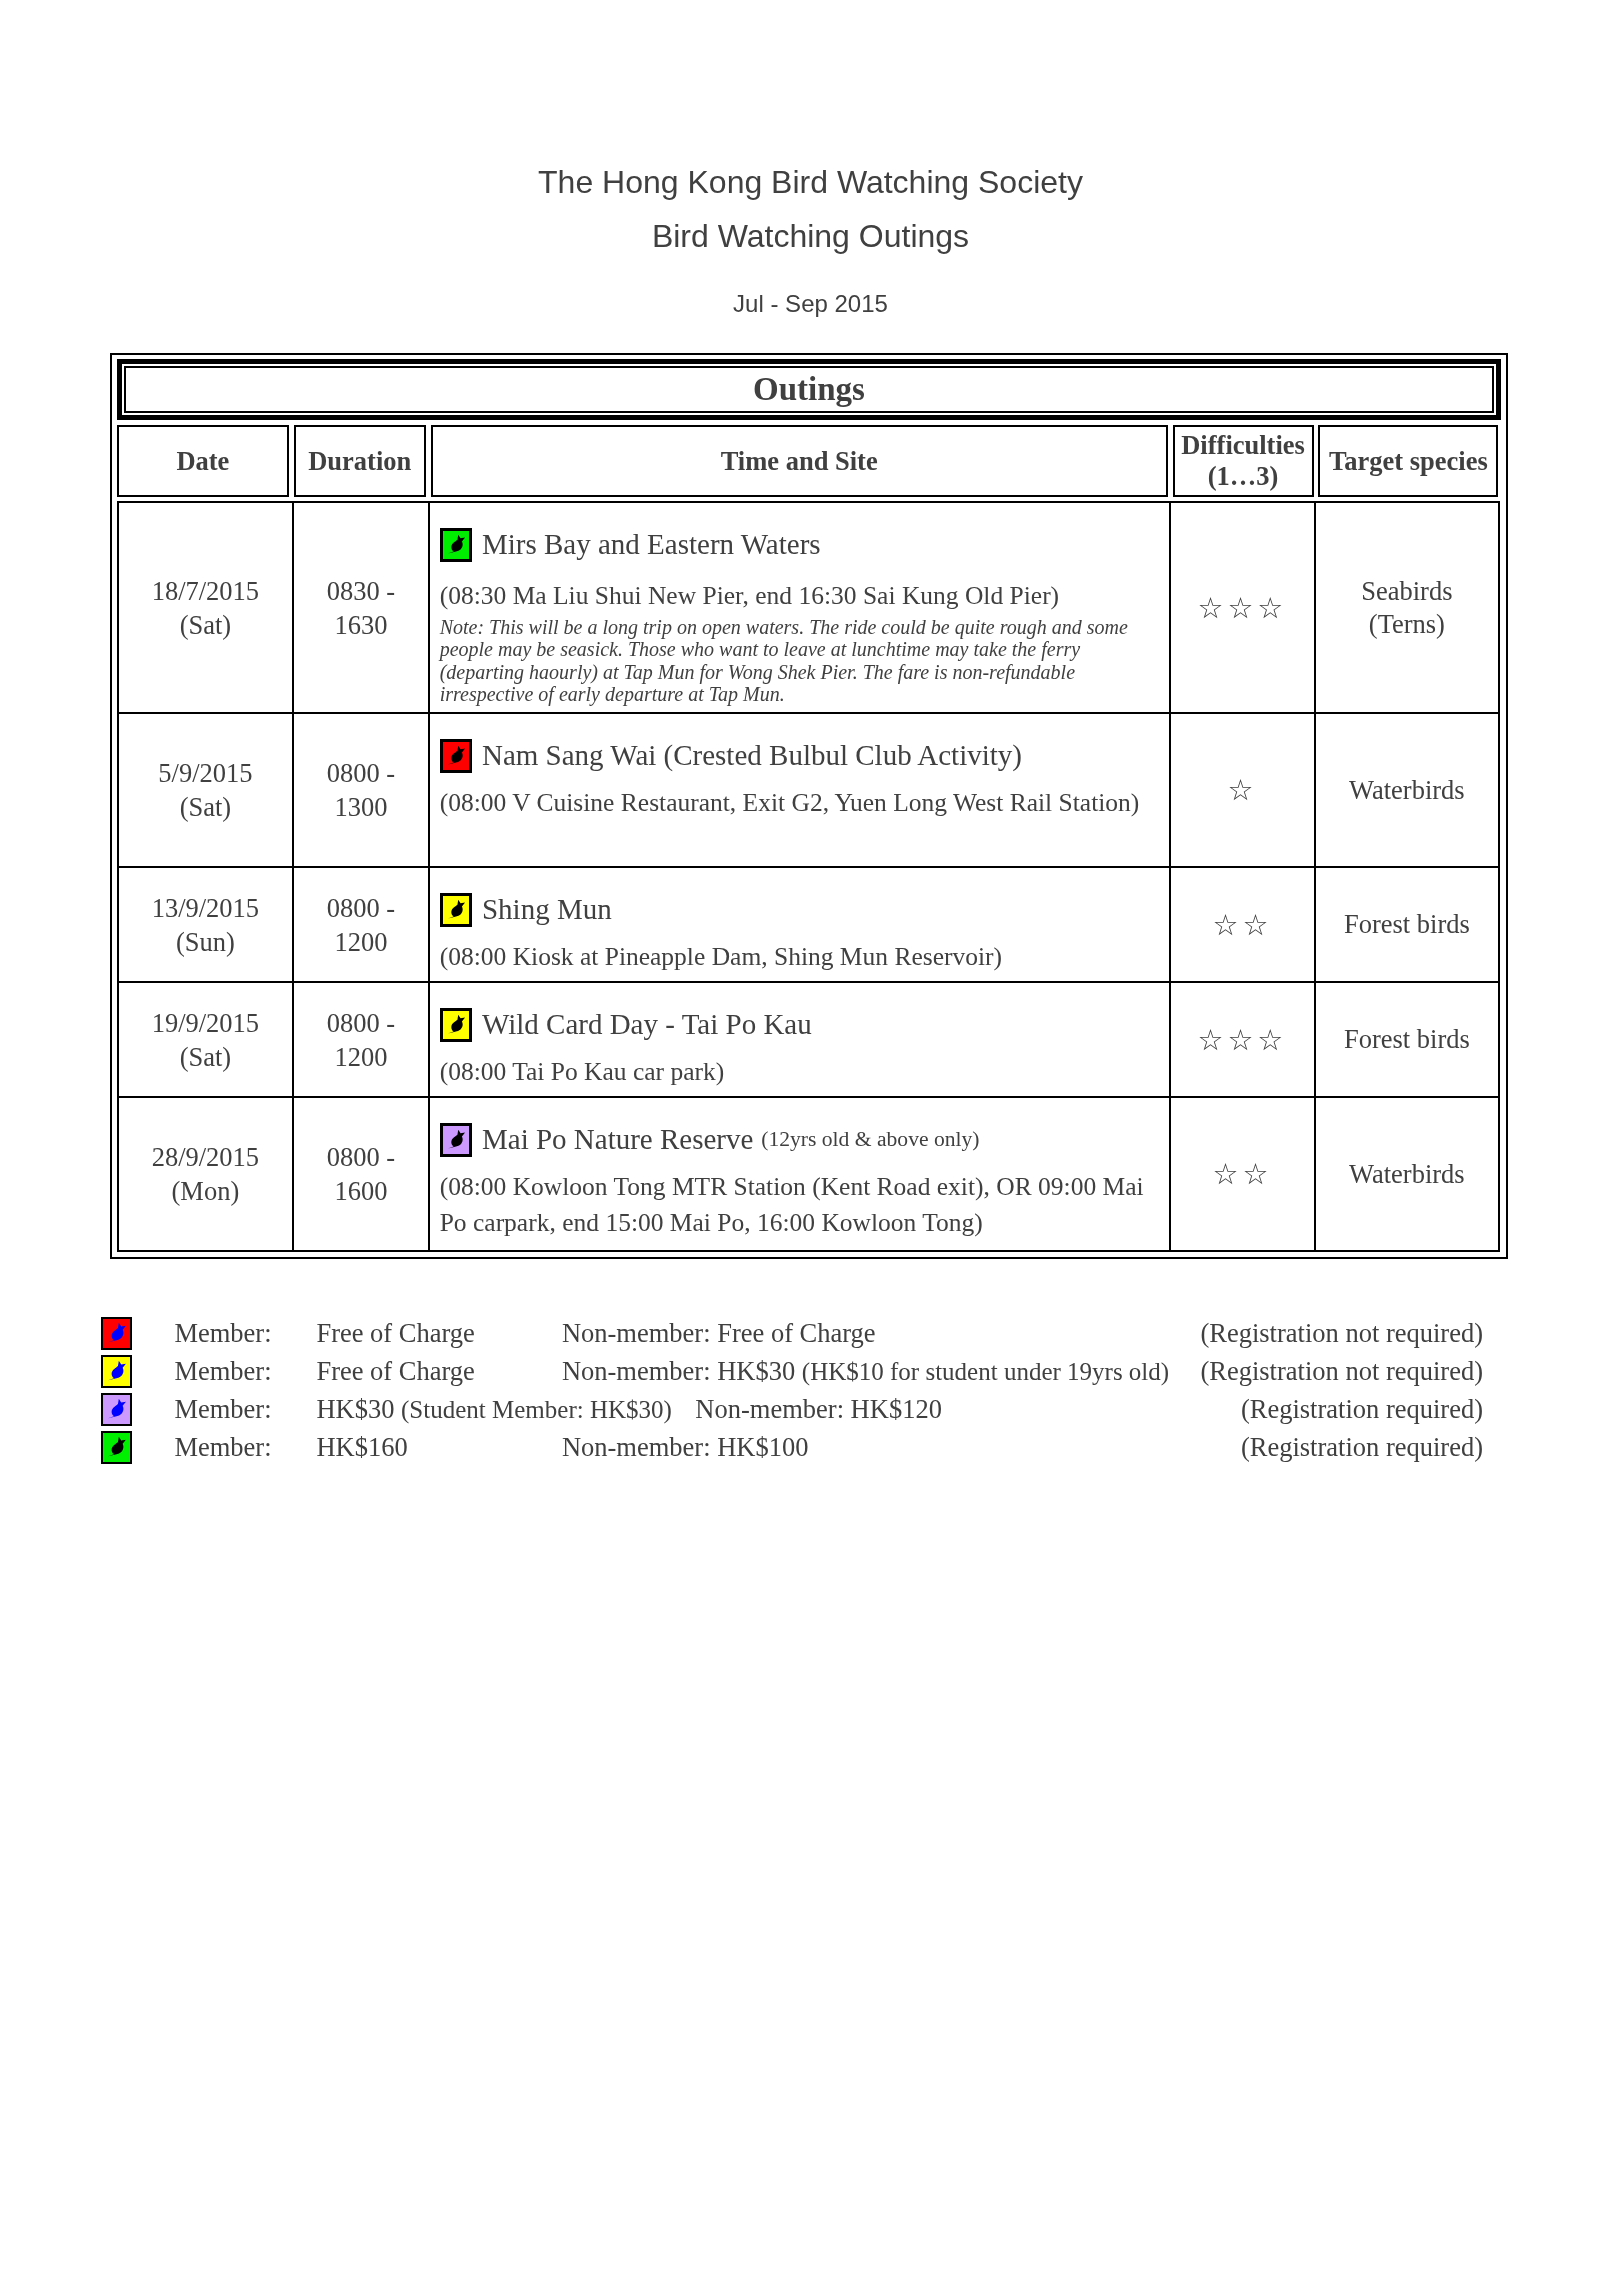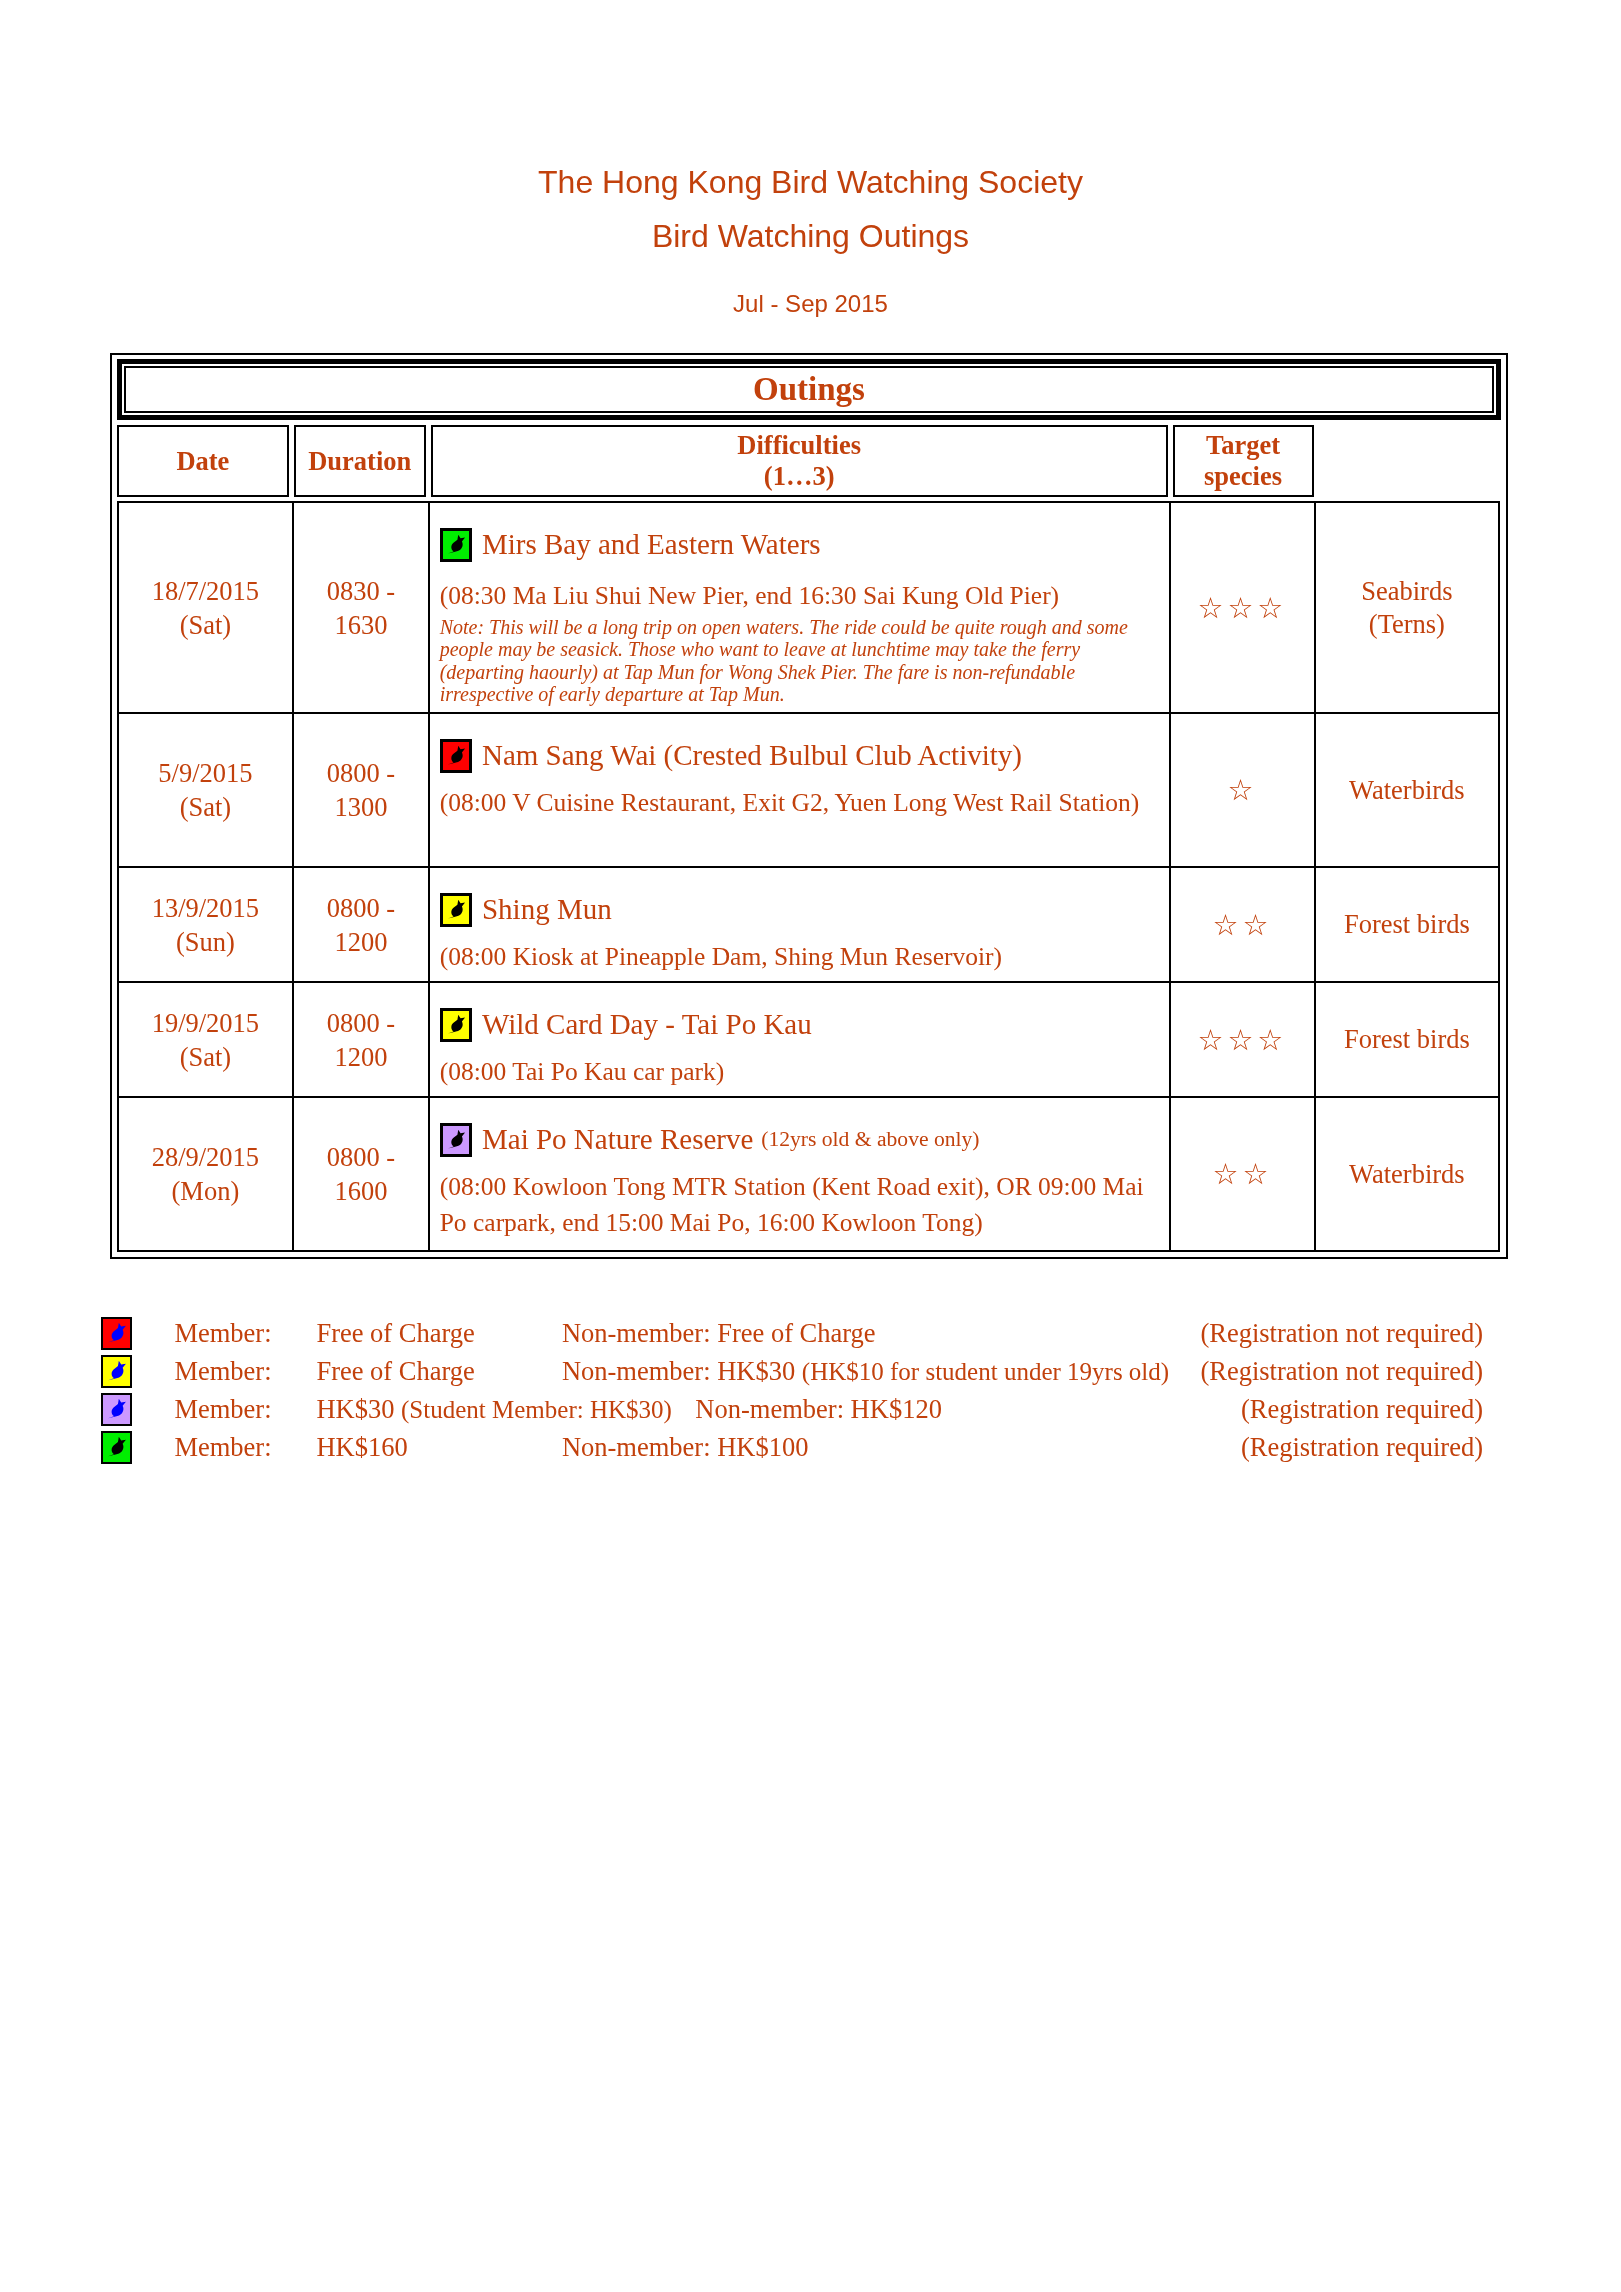--- a/index.html
+++ b/index.html
@@ -1,20 +1,20 @@
 <!DOCTYPE html>
 <html><head>
 <meta charset="utf-8">
 <style>
   html,body { margin:0; padding:0; background:#fff; }
   .page {
     position:relative;
     width:1621px; height:1652px;
     background:#ffffff;
-    color:#c2410c;
+    color:#404040;
     font-family:"Liberation Serif", serif;
     overflow:hidden;
   }
 
   
   .titles {
     padding-top:155px;
     text-align:center;
     font-family:"Liberation Sans", sans-serif;
     font-size:32px;
@@ -139,20 +139,21 @@
 
   <div class="outings-wrapper">
 
     <div class="banner">
       <div class="banner-inner">Outings</div>
     </div>
 
     <div class="header-row">
       <div class="header-cell">Date</div>
       <div class="header-cell">Duration</div>
+      <div class="header-cell">Time and Site</div>
       <div class="header-cell">
         <span>Difficulties</span>
         <span>(1…3)</span>
       </div>
       <div class="header-cell">Target species</div>
     </div>
 
     <table class="data-table">
       <colgroup>
         <col style="width:175px">

